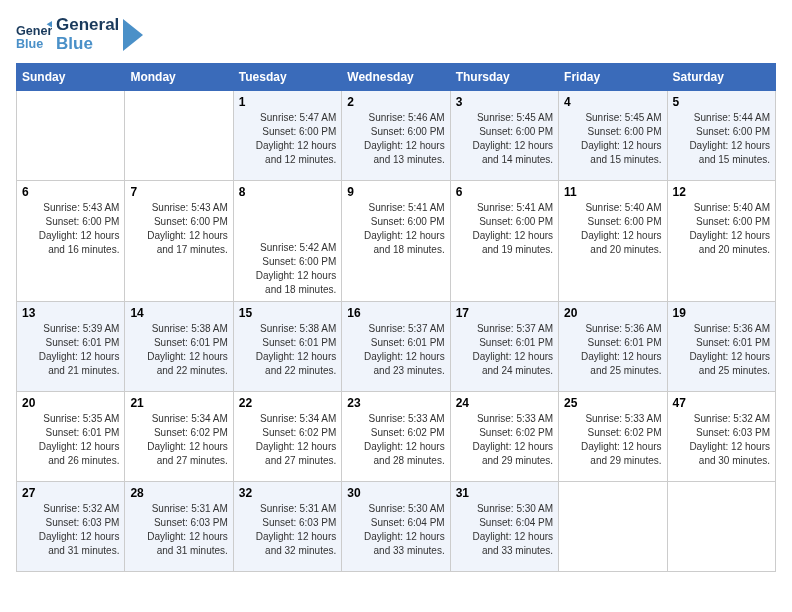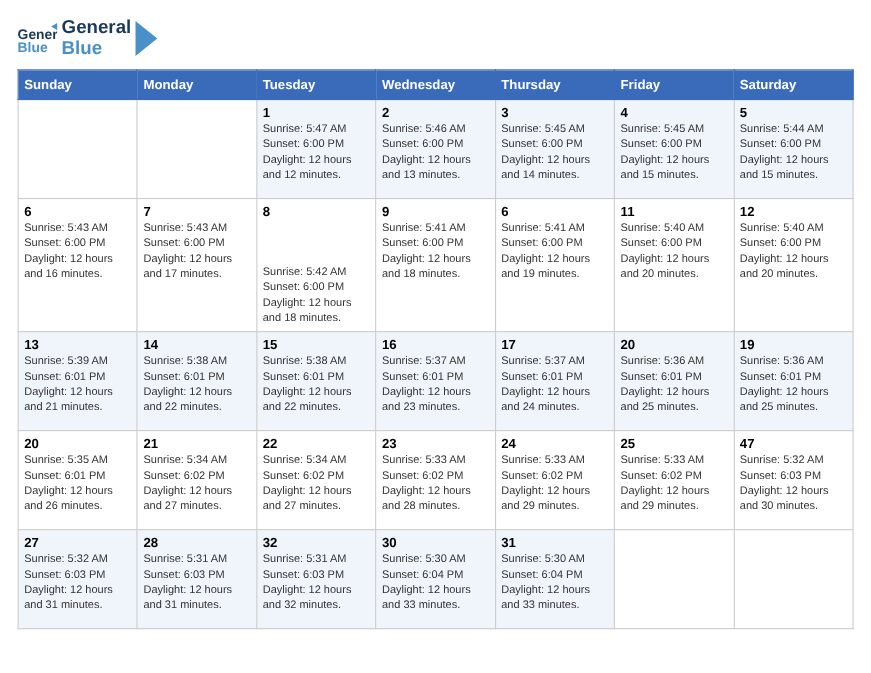--- a/index.html
+++ b/index.html
@@ -69,20 +69,21 @@
     .day-num {
       font-weight: bold;
       font-size: 12px;
       display: block;
       margin-bottom: 2px;
     }
     .day-info {
       color: #333;
       line-height: 1.4;
       font-size: 10px;
+      text-align: right;
     }
     .empty {
       background: #fff !important;
     }
   </style>
 </head>
 <body>
 
 <div class="header">
   <div class="logo">

